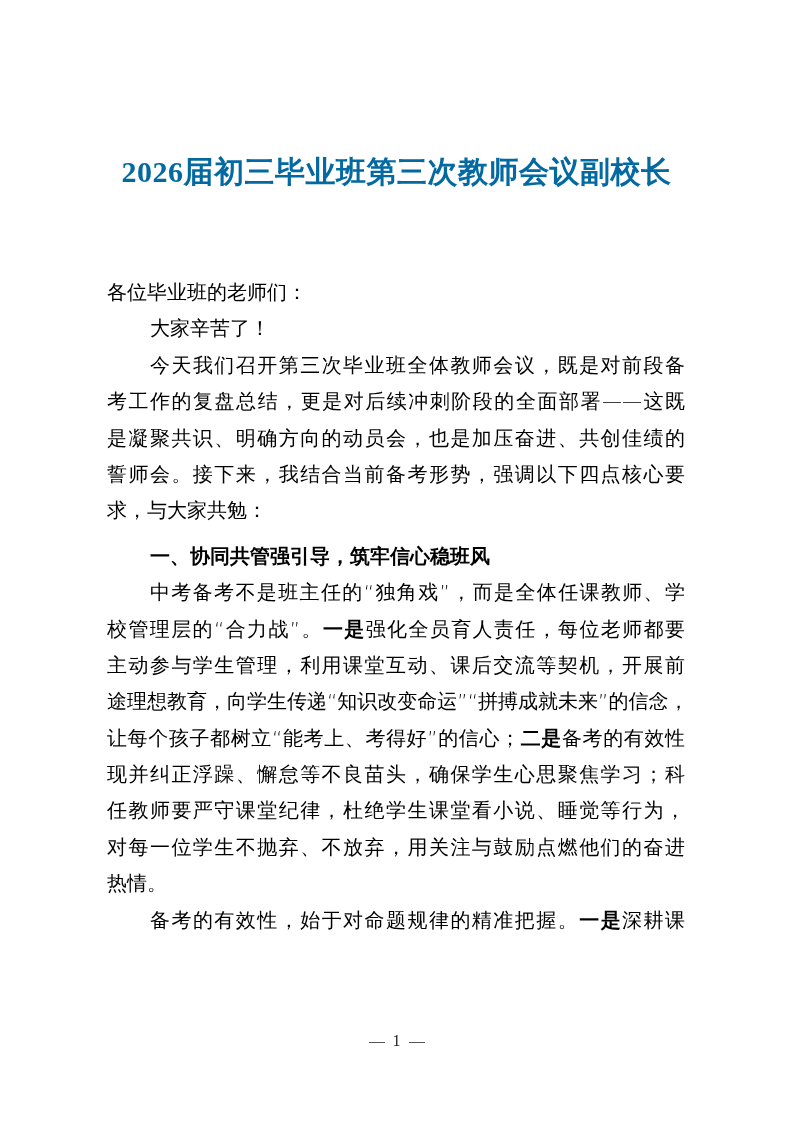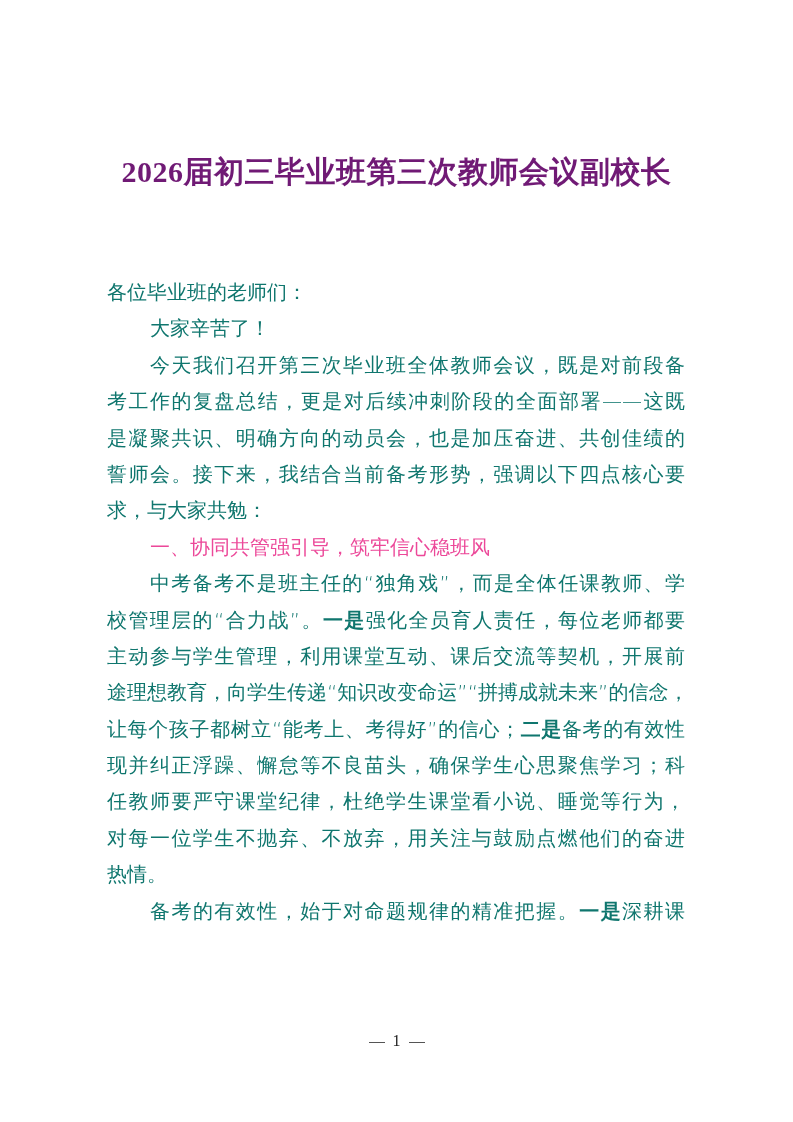--- a/index.html
+++ b/index.html
@@ -1,29 +1,29 @@
 <!DOCTYPE html>
 <html><head>
 <meta charset="utf-8">
 <style>
   html, body { margin:0; padding:0; background:#ffffff; }
   body { width:793px; height:1122px; position:relative; overflow:hidden;
          font-family:"DejaVu Serif","Liberation Serif",serif; color:#111; }
   .page { position:absolute; left:0; top:0; width:793px; height:1122px; background:#fff; }
   .title { position:absolute; left:80px; width:633px; top:150px; text-align:center;
            font-family:"Liberation Serif","DejaVu Serif",serif; font-weight:bold;
-           font-size:30px; line-height:44px; color:#701a75; letter-spacing:0.5px; }
+           font-size:30px; line-height:44px; color:#0369a1; letter-spacing:0.5px; }
   .title div { white-space:nowrap; }
   .body { position:absolute; left:107px; width:578px; top:274px; }
   .line { height:36.4px; line-height:36.4px; font-size:20px; white-space:nowrap;
-          text-align:justify; text-align-last:justify; color:#0f766e;
+          text-align:justify; text-align-last:justify; color:#000000;
           font-family:"DejaVu Sans","Liberation Sans",sans-serif; font-weight:300; }
   .line.last { text-align-last:left; }
   .line.indent { padding-left:43px; }
-  .line.heading { font-weight:normal; color:#ec4899; }
+  .line.heading { font-weight:bold; color:#000000;margin-top:9px; }
   .b { font-weight:bold; }
   .footer { position:absolute; top:1032px; left:0; width:793px; text-align:center;
             font-family:"Liberation Serif","DejaVu Serif",serif; font-size:16px; color:#222; }
   .footer .dash { display:inline-block; width:16px; height:1px; background:#555;
                   vertical-align:middle; margin:0 8px; }
 </style>
 </head>
 <body>
 
 <div class="page">

